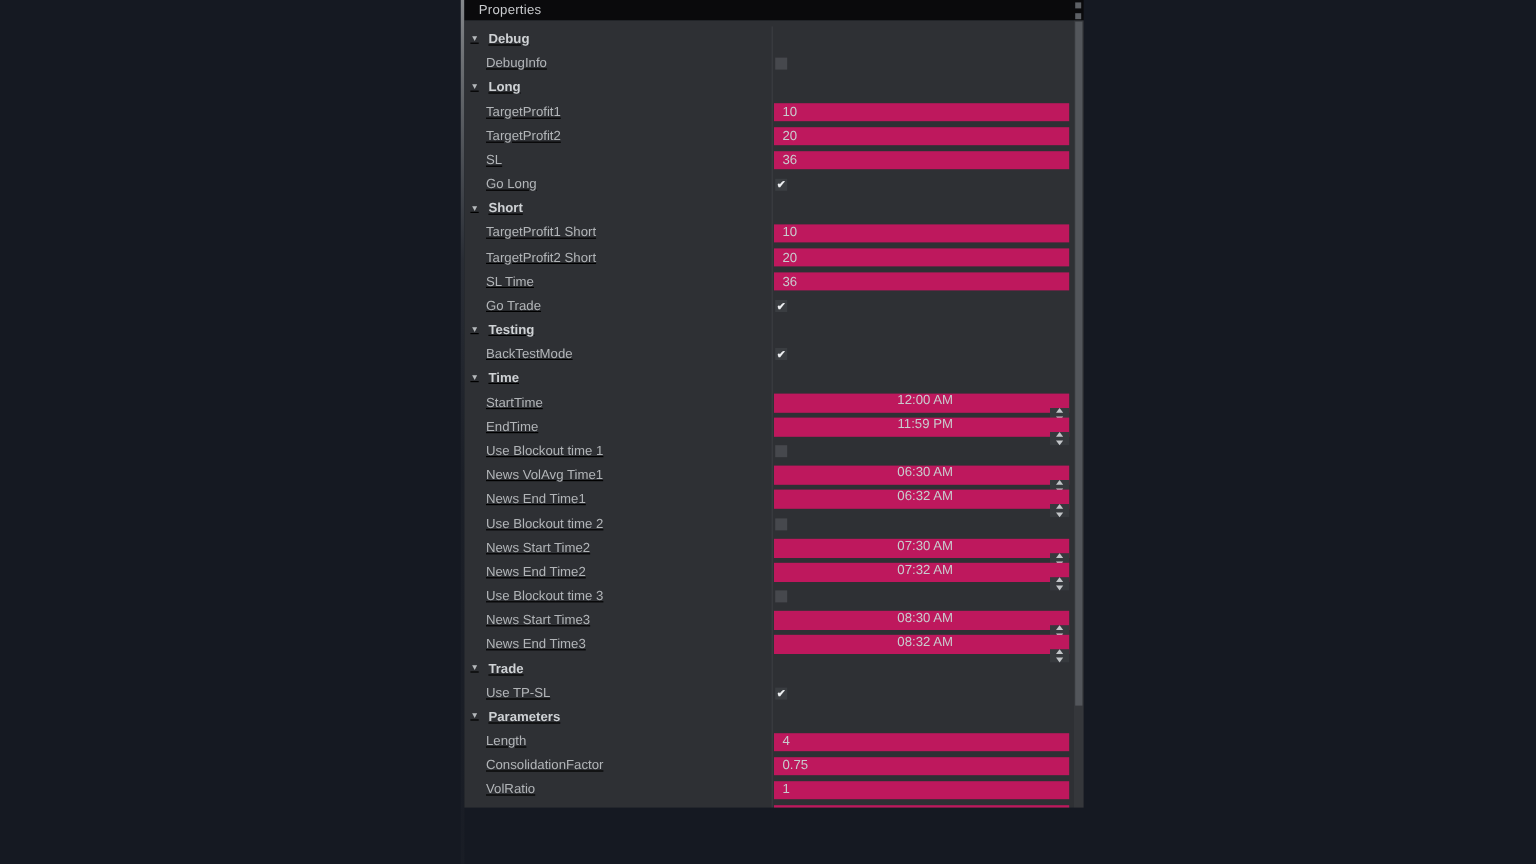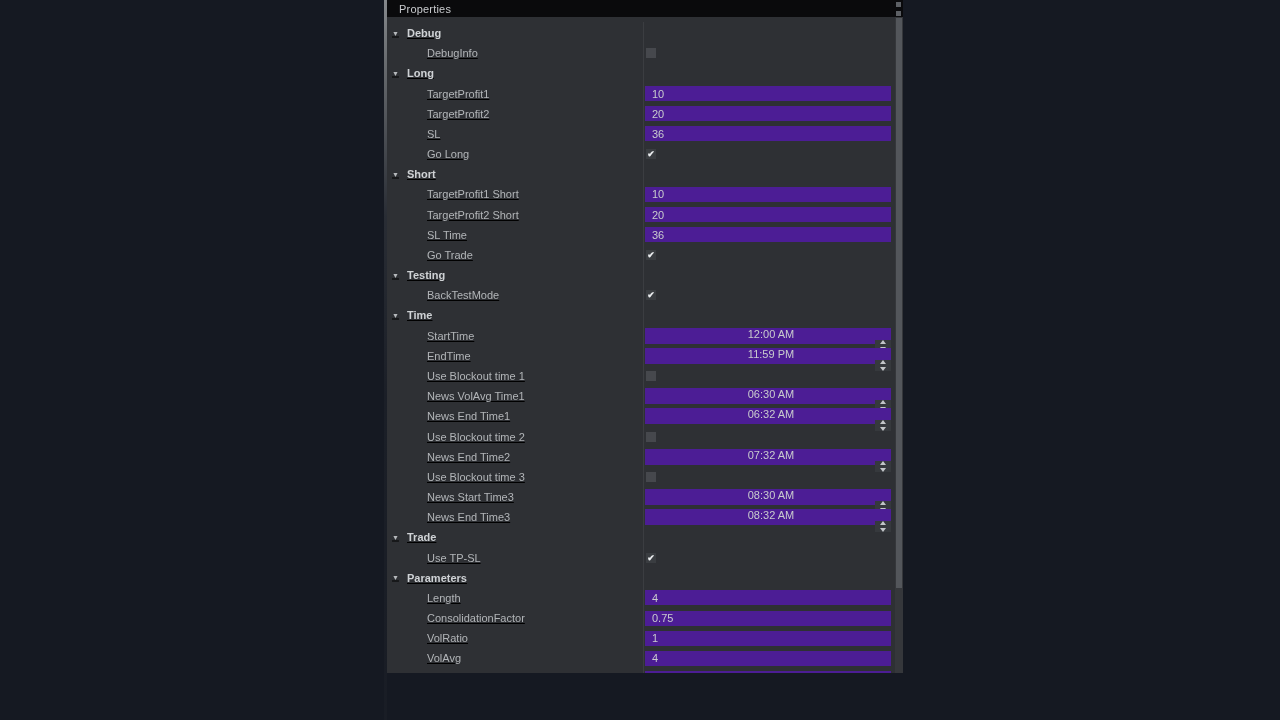--- a/index.html
+++ b/index.html
@@ -28,23 +28,23 @@
   .clipped-glyphs i{display:block;width:5px;height:5px;background:#5d6065;}
   .content{flex:1;display:flex;min-height:0;}
   .body{
     flex:1;background:#2e3034;position:relative;overflow:hidden;
     padding-top:6px;box-sizing:border-box;
   }
   .vline{position:absolute;left:256px;top:5px;bottom:0;width:1px;background:#3b3d41;}
   .row{height:20.18px;display:flex;align-items:center;position:relative;text-decoration:underline;}
   .tri{margin-left:5px;width:11px;font-size:7px;color:#b6b9bc;text-align:left;transform:translateY(-0.5px);}
   .hlabel{margin-left:4px;font-size:11px;font-weight:bold;color:#cfd2d5;}
-  .plabel{margin-left:40px;font-size:11px;color:#b2b5b8;}
+  .plabel{margin-left:18px;font-size:11px;color:#b2b5b8;}
   .field{
-    position:absolute;left:258px;width:246px;height:15px;background:#4c1d95;
+    position:absolute;left:258px;width:246px;height:15px;background:#be185d;
     display:flex;align-items:center;box-sizing:border-box;
   }
   .field .val{font-size:11px;color:#c9cbce;margin-left:7px;white-space:nowrap;}
   .field.time{height:16px;flex-direction:column;}
   .field.time .val{margin-left:6px;}
   .spin{
     margin-left:auto;width:16px;height:100%;background:#36393d;
     display:flex;flex-direction:column;align-items:center;justify-content:center;gap:3px;
   }
   .arrow-up{width:0;height:0;border-left:3.5px solid transparent;border-right:3.5px solid transparent;border-bottom:4px solid #c2c5c8;}
@@ -209,20 +209,35 @@
               <div class="arrow-up"></div>
               <div class="arrow-dn"></div>
             </div>
           </div>
         </div>
         <div class="row">
           <span class="plabel">Use Blockout time 2</span>
           <span class="cb"></span>
         </div>
         <div class="row">
+          <span class="plabel">News Start Time2</span>
+          <div class="field time">
+            <svg width="10" height="10" viewBox="0 0 10 10">
+              <circle cx="5" cy="5" r="4" fill="none" stroke="#c6c8cb" stroke-width="1.3"></circle>
+              <line x1="5" y1="5" x2="5" y2="2.6" stroke="#c6c8cb" stroke-width="1.1"></line>
+              <line x1="5" y1="5" x2="3.2" y2="3.6" stroke="#c6c8cb" stroke-width="1.1"></line>
+            </svg>
+            <span class="val">07:30 AM</span>
+            <div class="spin">
+              <div class="arrow-up"></div>
+              <div class="arrow-dn"></div>
+            </div>
+          </div>
+        </div>
+        <div class="row">
           <span class="plabel">News End Time2</span>
           <div class="field time">
             <svg width="10" height="10" viewBox="0 0 10 10">
               <circle cx="5" cy="5" r="4" fill="none" stroke="#c6c8cb" stroke-width="1.3"></circle>
               <line x1="5" y1="5" x2="5" y2="2.6" stroke="#c6c8cb" stroke-width="1.1"></line>
               <line x1="5" y1="5" x2="3.2" y2="3.6" stroke="#c6c8cb" stroke-width="1.1"></line>
             </svg>
             <span class="val">07:32 AM</span>
             <div class="spin">
               <div class="arrow-up"></div>

